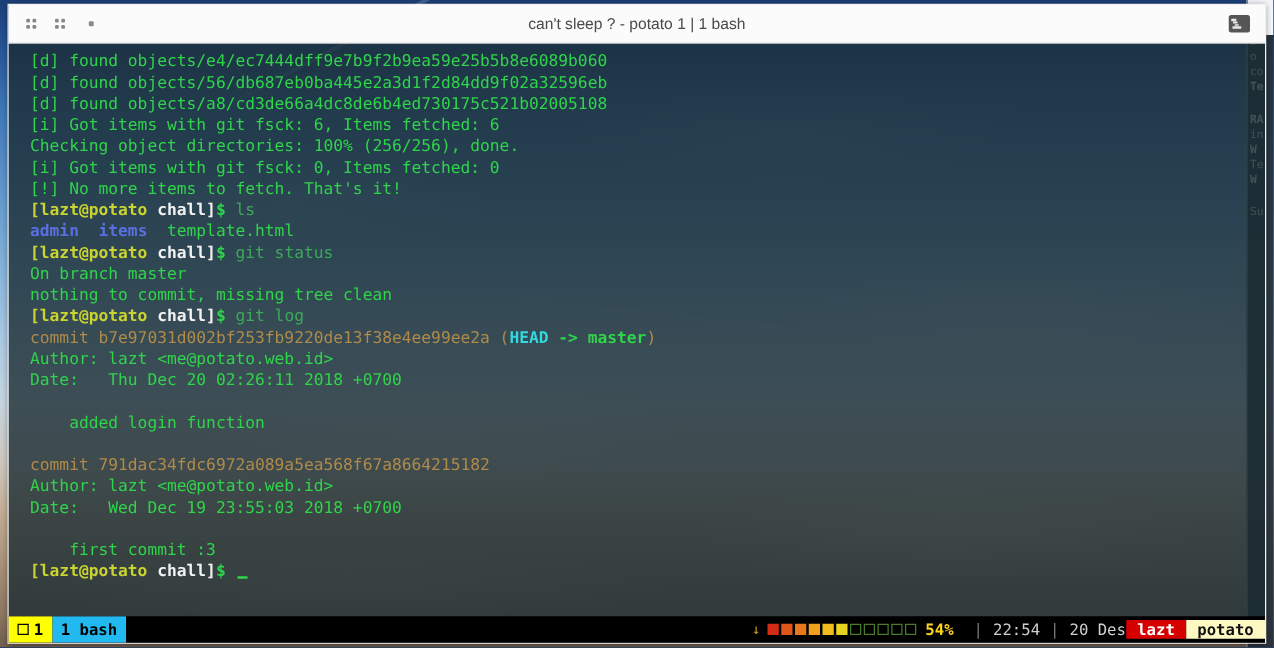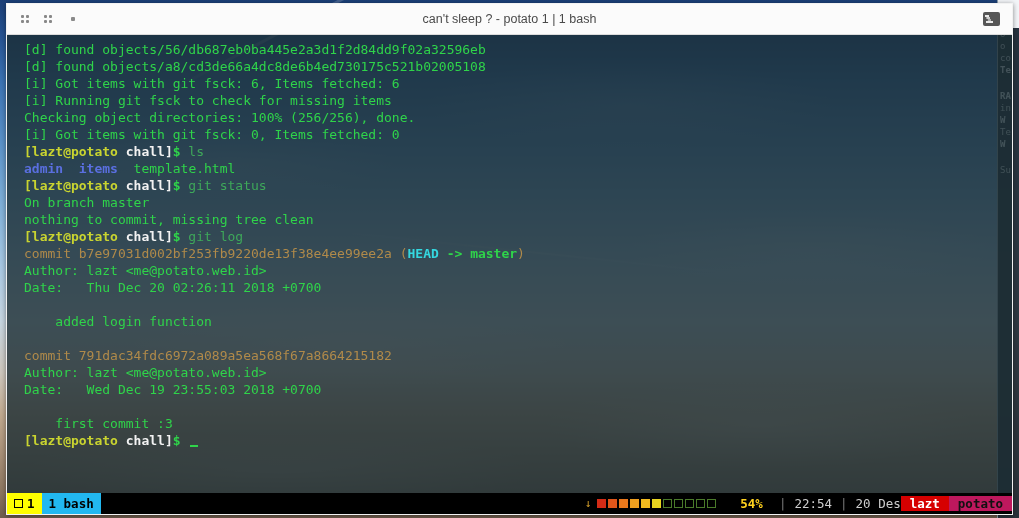--- a/index.html
+++ b/index.html
@@ -127,26 +127,26 @@
   }
   .sb-seg { display:flex; align-items:center; padding: 0 7px; white-space: pre; }
   .sb-win-active { background:#ffff00; color:#000; font-weight:bold; gap:4px; }
   .sb-win { background:#22b8f0; color:#000; font-weight:bold; }
   .sb-spacer { flex:1 1 auto; background:#000; }
   .sb-right { display:flex; align-items:center; background:#000; }
   .sb-arrow { color:#d6a02b; padding: 0 6px 0 0; font-size: 11px; }
   .batt { display:flex; align-items:center; gap: 2px; padding-right:7px; }
   .batt b { width: 9px; height: 9px; display:block; }
   .batt u { width: 9px; height: 9px; display:block; border:1.5px solid #4a7a2a; }
-  .sb-pct { color:#ffd21e; font-weight:bold; padding-right:8px;margin-left:17px; }
+  .sb-pct { color:#ffd21e; font-weight:bold; padding-right:8px; }
   .sb-sep { color:#777; padding: 0 8px; }
   .sb-time { color:#cfcfcf; }
   .sb-date { color:#cfcfcf; }
   .sb-user { background:#d60000; color:#ffffff; font-weight:bold; padding:0 9px; display:flex; align-items:center;text-align:center; }
-  .sb-host { background:#be185d; color:#111; font-weight:bold; padding:0 9px; display:flex; align-items:center; }
+  .sb-host { background:#fef9c3; color:#111; font-weight:bold; padding:0 9px; display:flex; align-items:center; }
   .win-sq { width:9px; height:9px; border:1.5px solid #000; display:block; }
 </style>
 </head>
 <body>
 
 <div id="desktop">
 
   <div class="cloud" style="left:60px;  top:130px; width:340px; height:70px; opacity:.22;"></div>
   <div class="cloud" style="left:420px; top:60px;  width:420px; height:90px; opacity:.18;"></div>
   <div class="cloud" style="left:620px; top:210px; width:380px; height:80px; opacity:.25;"></div>
@@ -190,26 +190,27 @@
           </span>
         <span class="dotsingle"></span>
       </div>
       <div id="tb-title">can't sleep ? - potato 1 | 1 bash</div>
       <div class="tb-right">
         <span class="term-icon"></span>
       </div>
     </div>
 
     <div id="term-body">
+        <div class="line"><span class="g">[d] found objects/e4/ec7444dff9e7b9f2b9ea59e25b5b8e6089b060</span></div>
         <div class="line"><span class="g">[d] found objects/56/db687eb0ba445e2a3d1f2d84dd9f02a32596eb</span></div>
         <div class="line"><span class="g">[d] found objects/a8/cd3de66a4dc8de6b4ed730175c521b02005108</span></div>
         <div class="line"><span class="g">[i] Got items with git fsck: 6, Items fetched: 6</span></div>
-        <div class="line"><span class="g">[i] Running git fsck to check for missing items</span></div>
         <div class="line"><span class="g">Checking object directories: 100% (256/256), done.</span></div>
         <div class="line"><span class="g">[i] Got items with git fsck: 0, Items fetched: 0</span></div>
+        <div class="line"><span class="g">[!] No more items to fetch. That's it!</span></div>
         <div class="line"><span class="user">[lazt@potato</span><span class="g"> </span><span class="host">chall]</span><span class="dollar">$</span><span class="cmd"> ls</span></div>
         <div class="line"><span class="dir">admin</span><span class="g">  </span><span class="dir">items</span><span class="g">  template.html</span></div>
         <div class="line"><span class="user">[lazt@potato</span><span class="g"> </span><span class="host">chall]</span><span class="dollar">$</span><span class="cmd"> git status</span></div>
         <div class="line"><span class="g">On branch master</span></div>
         <div class="line"><span class="g">nothing to commit, missing tree clean</span></div>
         <div class="line"><span class="user">[lazt@potato</span><span class="g"> </span><span class="host">chall]</span><span class="dollar">$</span><span class="cmd"> git log</span></div>
         <div class="line"><span class="commit">commit b7e97031d002bf253fb9220de13f38e4ee99ee2a </span><span class="paren">(</span><span class="cyan">HEAD</span><span class="gb"> -&gt; </span><span class="gb">master</span><span class="paren">)</span></div>
         <div class="line"><span class="g">Author: lazt &lt;me@potato.web.id&gt;</span></div>
         <div class="line"><span class="g">Date:   Thu Dec 20 02:26:11 2018 +0700</span></div>
         <div class="line">&nbsp;</div>

